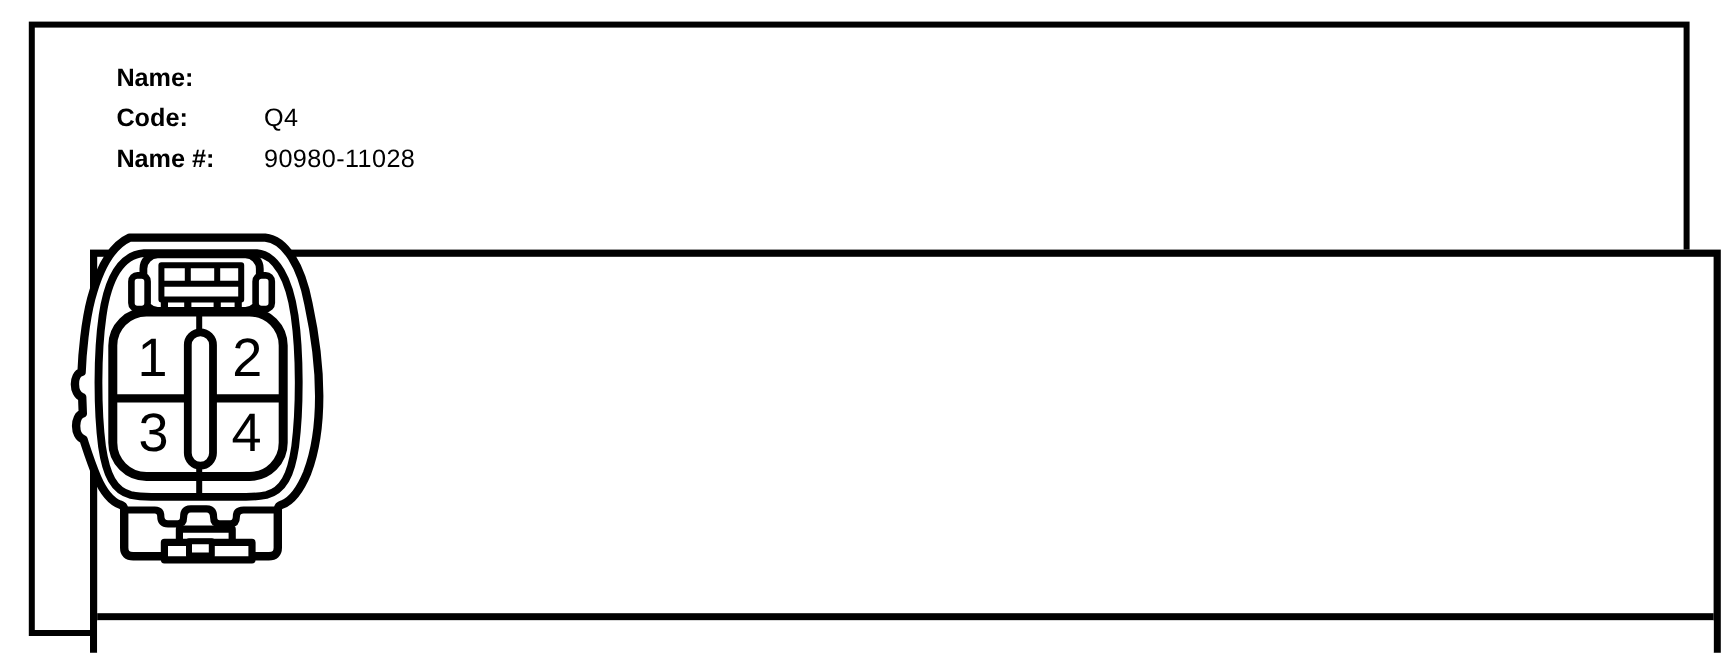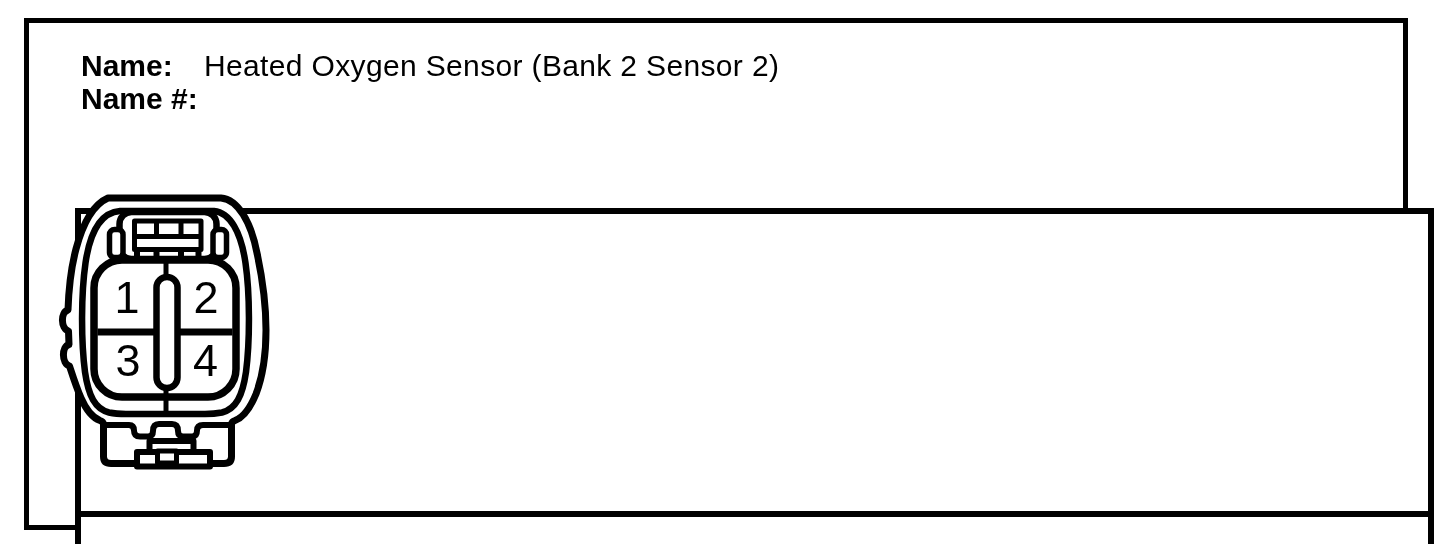--- a/index.html
+++ b/index.html
@@ -19,22 +19,23 @@
     box-sizing: border-box;
     background: #fff;
   }
   .header {
     position: absolute;
     left: 52px; top: 26px;
   }
   .field-row {
     display: flex;
     line-height: 33.4px;
-    font-size: 30px;
+    font-size: 21px;
     white-space: nowrap;
+    margin-left: 16px;
   }
   .field-label {
     font-weight: bold;
     width: 123px;
     flex: 0 0 123px;
   }
   .field-value {
     letter-spacing: 0.35px;
   }
   .diagram-box {
@@ -73,24 +74,28 @@
   }
 </style>
 </head>
 <body>
 
 <div class="outer-box">
 
   <div class="header">
     <div class="field-row">
       <span class="field-label">Name:</span>
-      <span class="field-value">Heated Oxygen Sensor (Bank 2 Sensor 2)</span>
+    </div>
+    <div class="field-row">
+      <span class="field-label">Code:</span>
+      <span class="field-value">Q4</span>
     </div>
     <div class="field-row">
       <span class="field-label">Name #:</span>
+      <span class="field-value">90980-11028</span>
     </div>
   </div>
 
   <div class="diagram-box">
     <div class="footer-divider"></div>
     <div class="footer-strip"></div>
   </div>
 
 </div>
 

